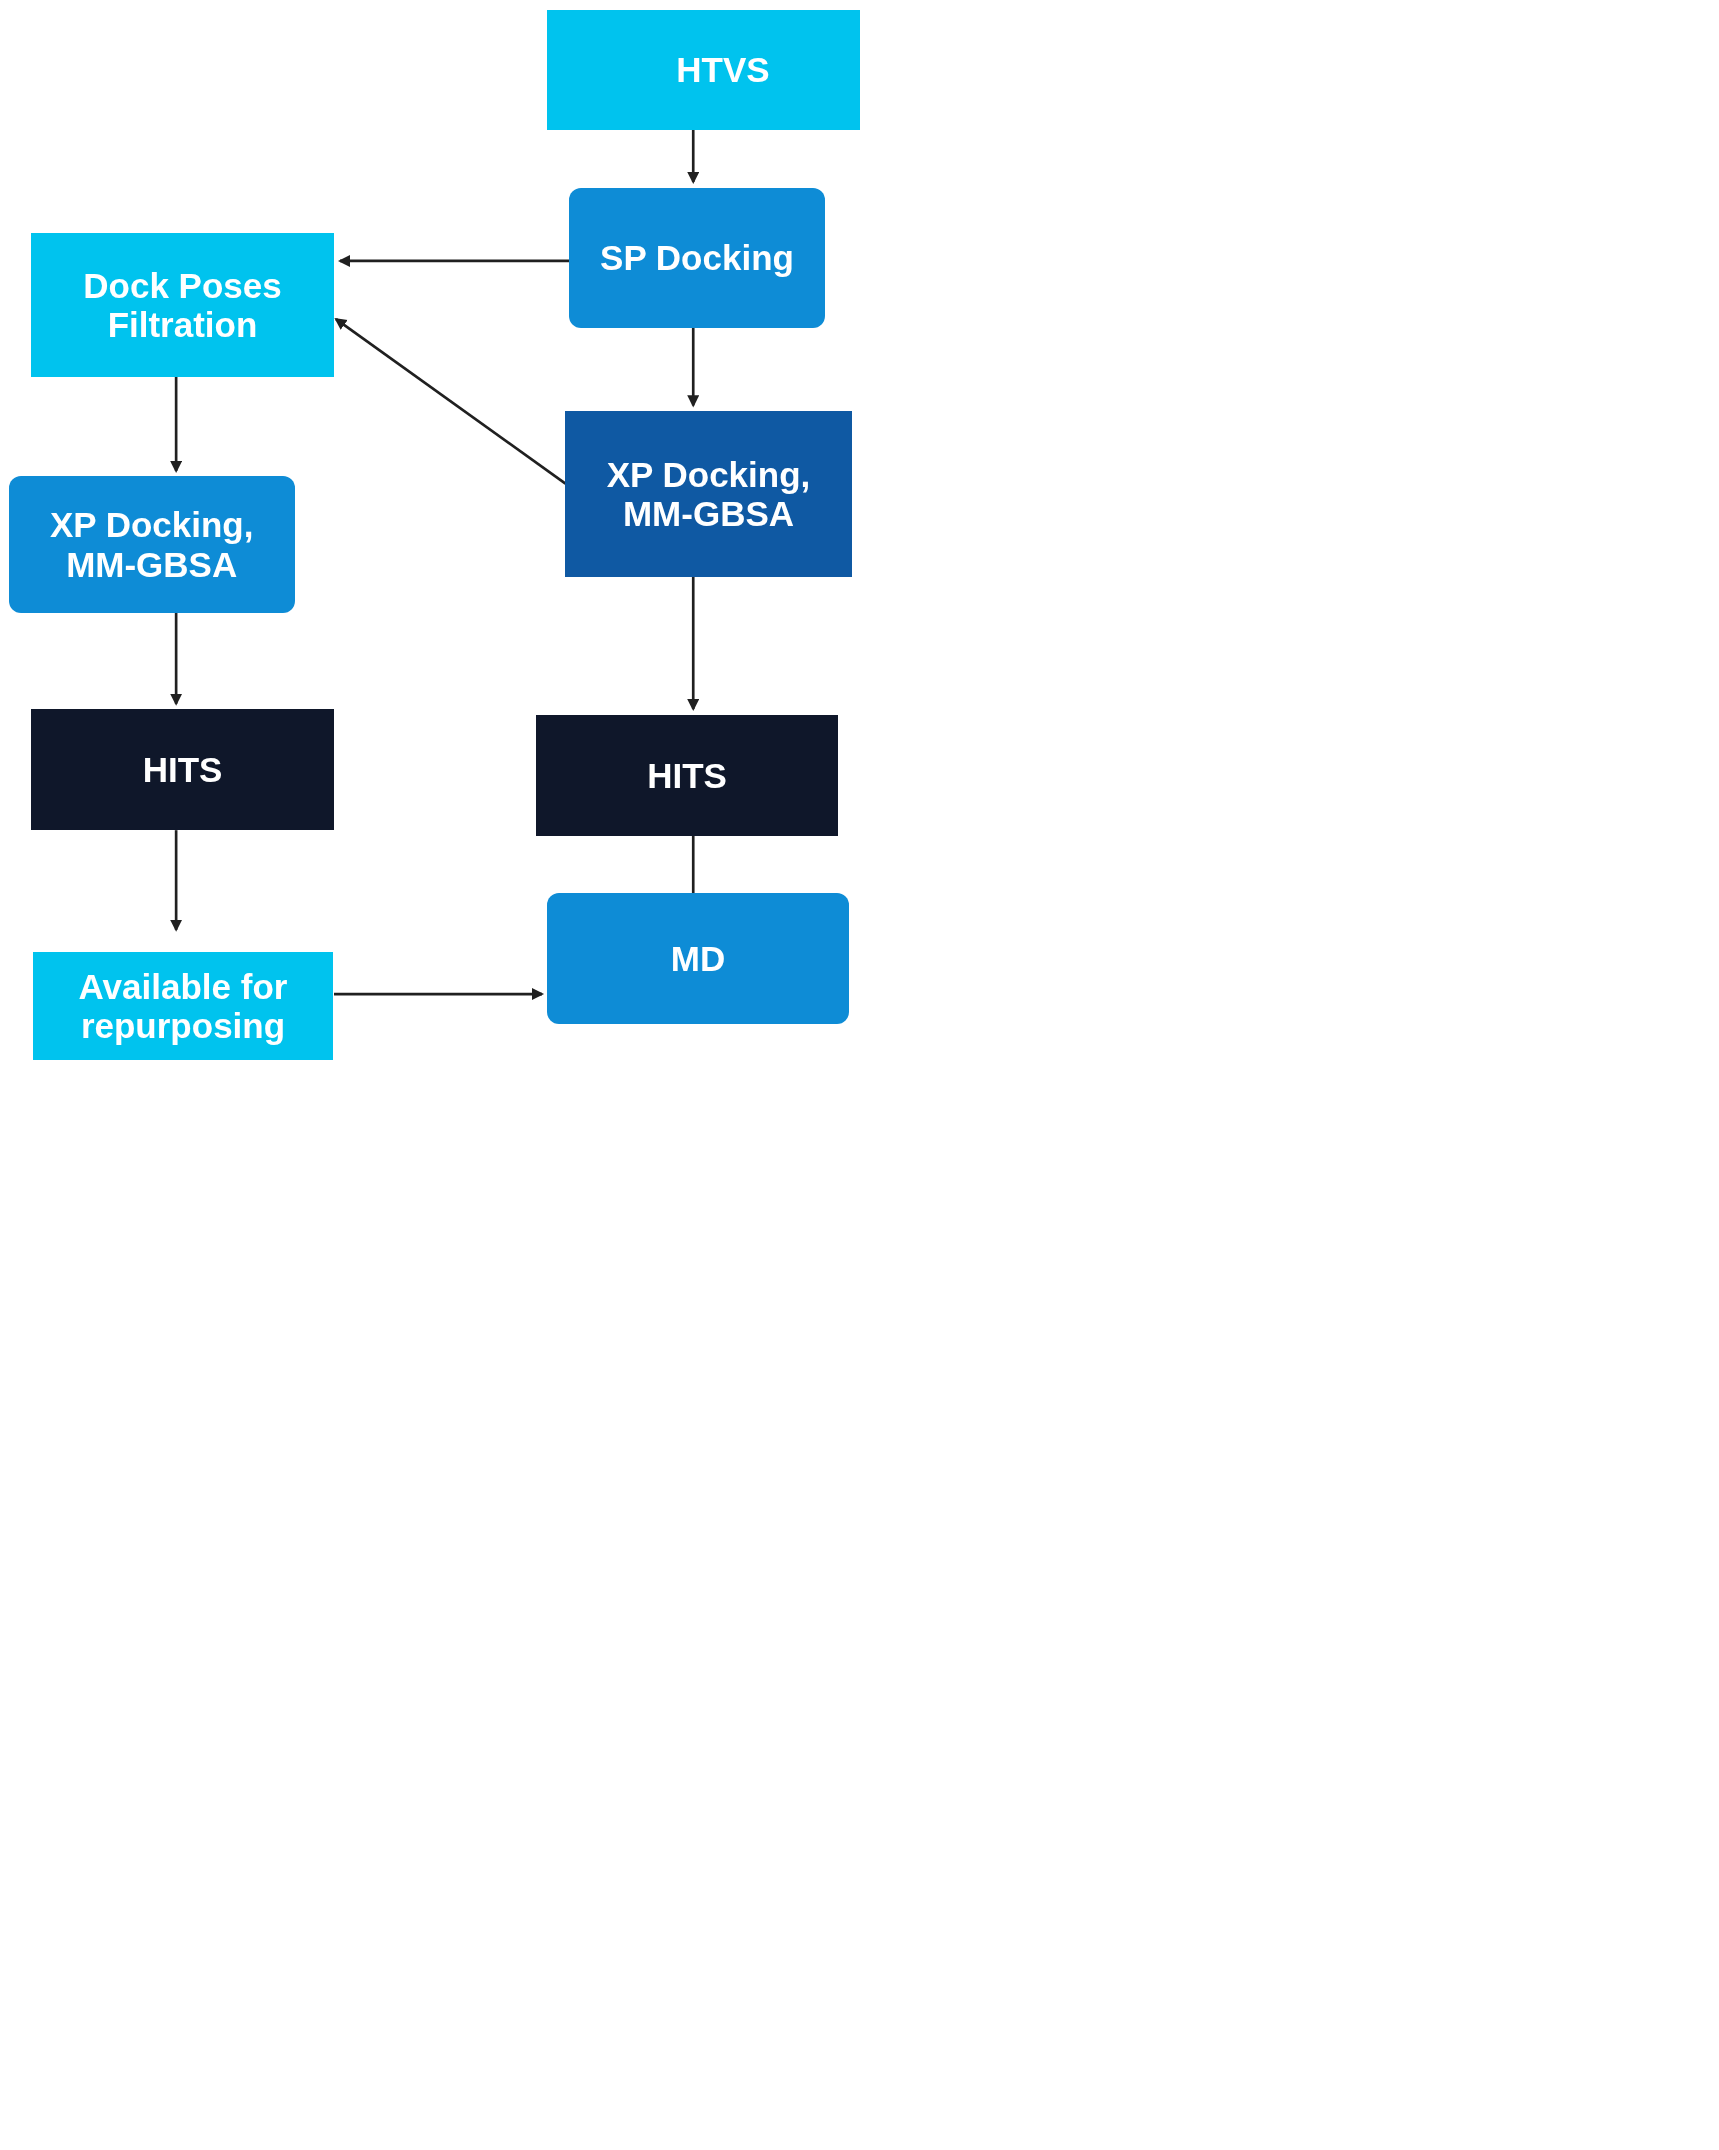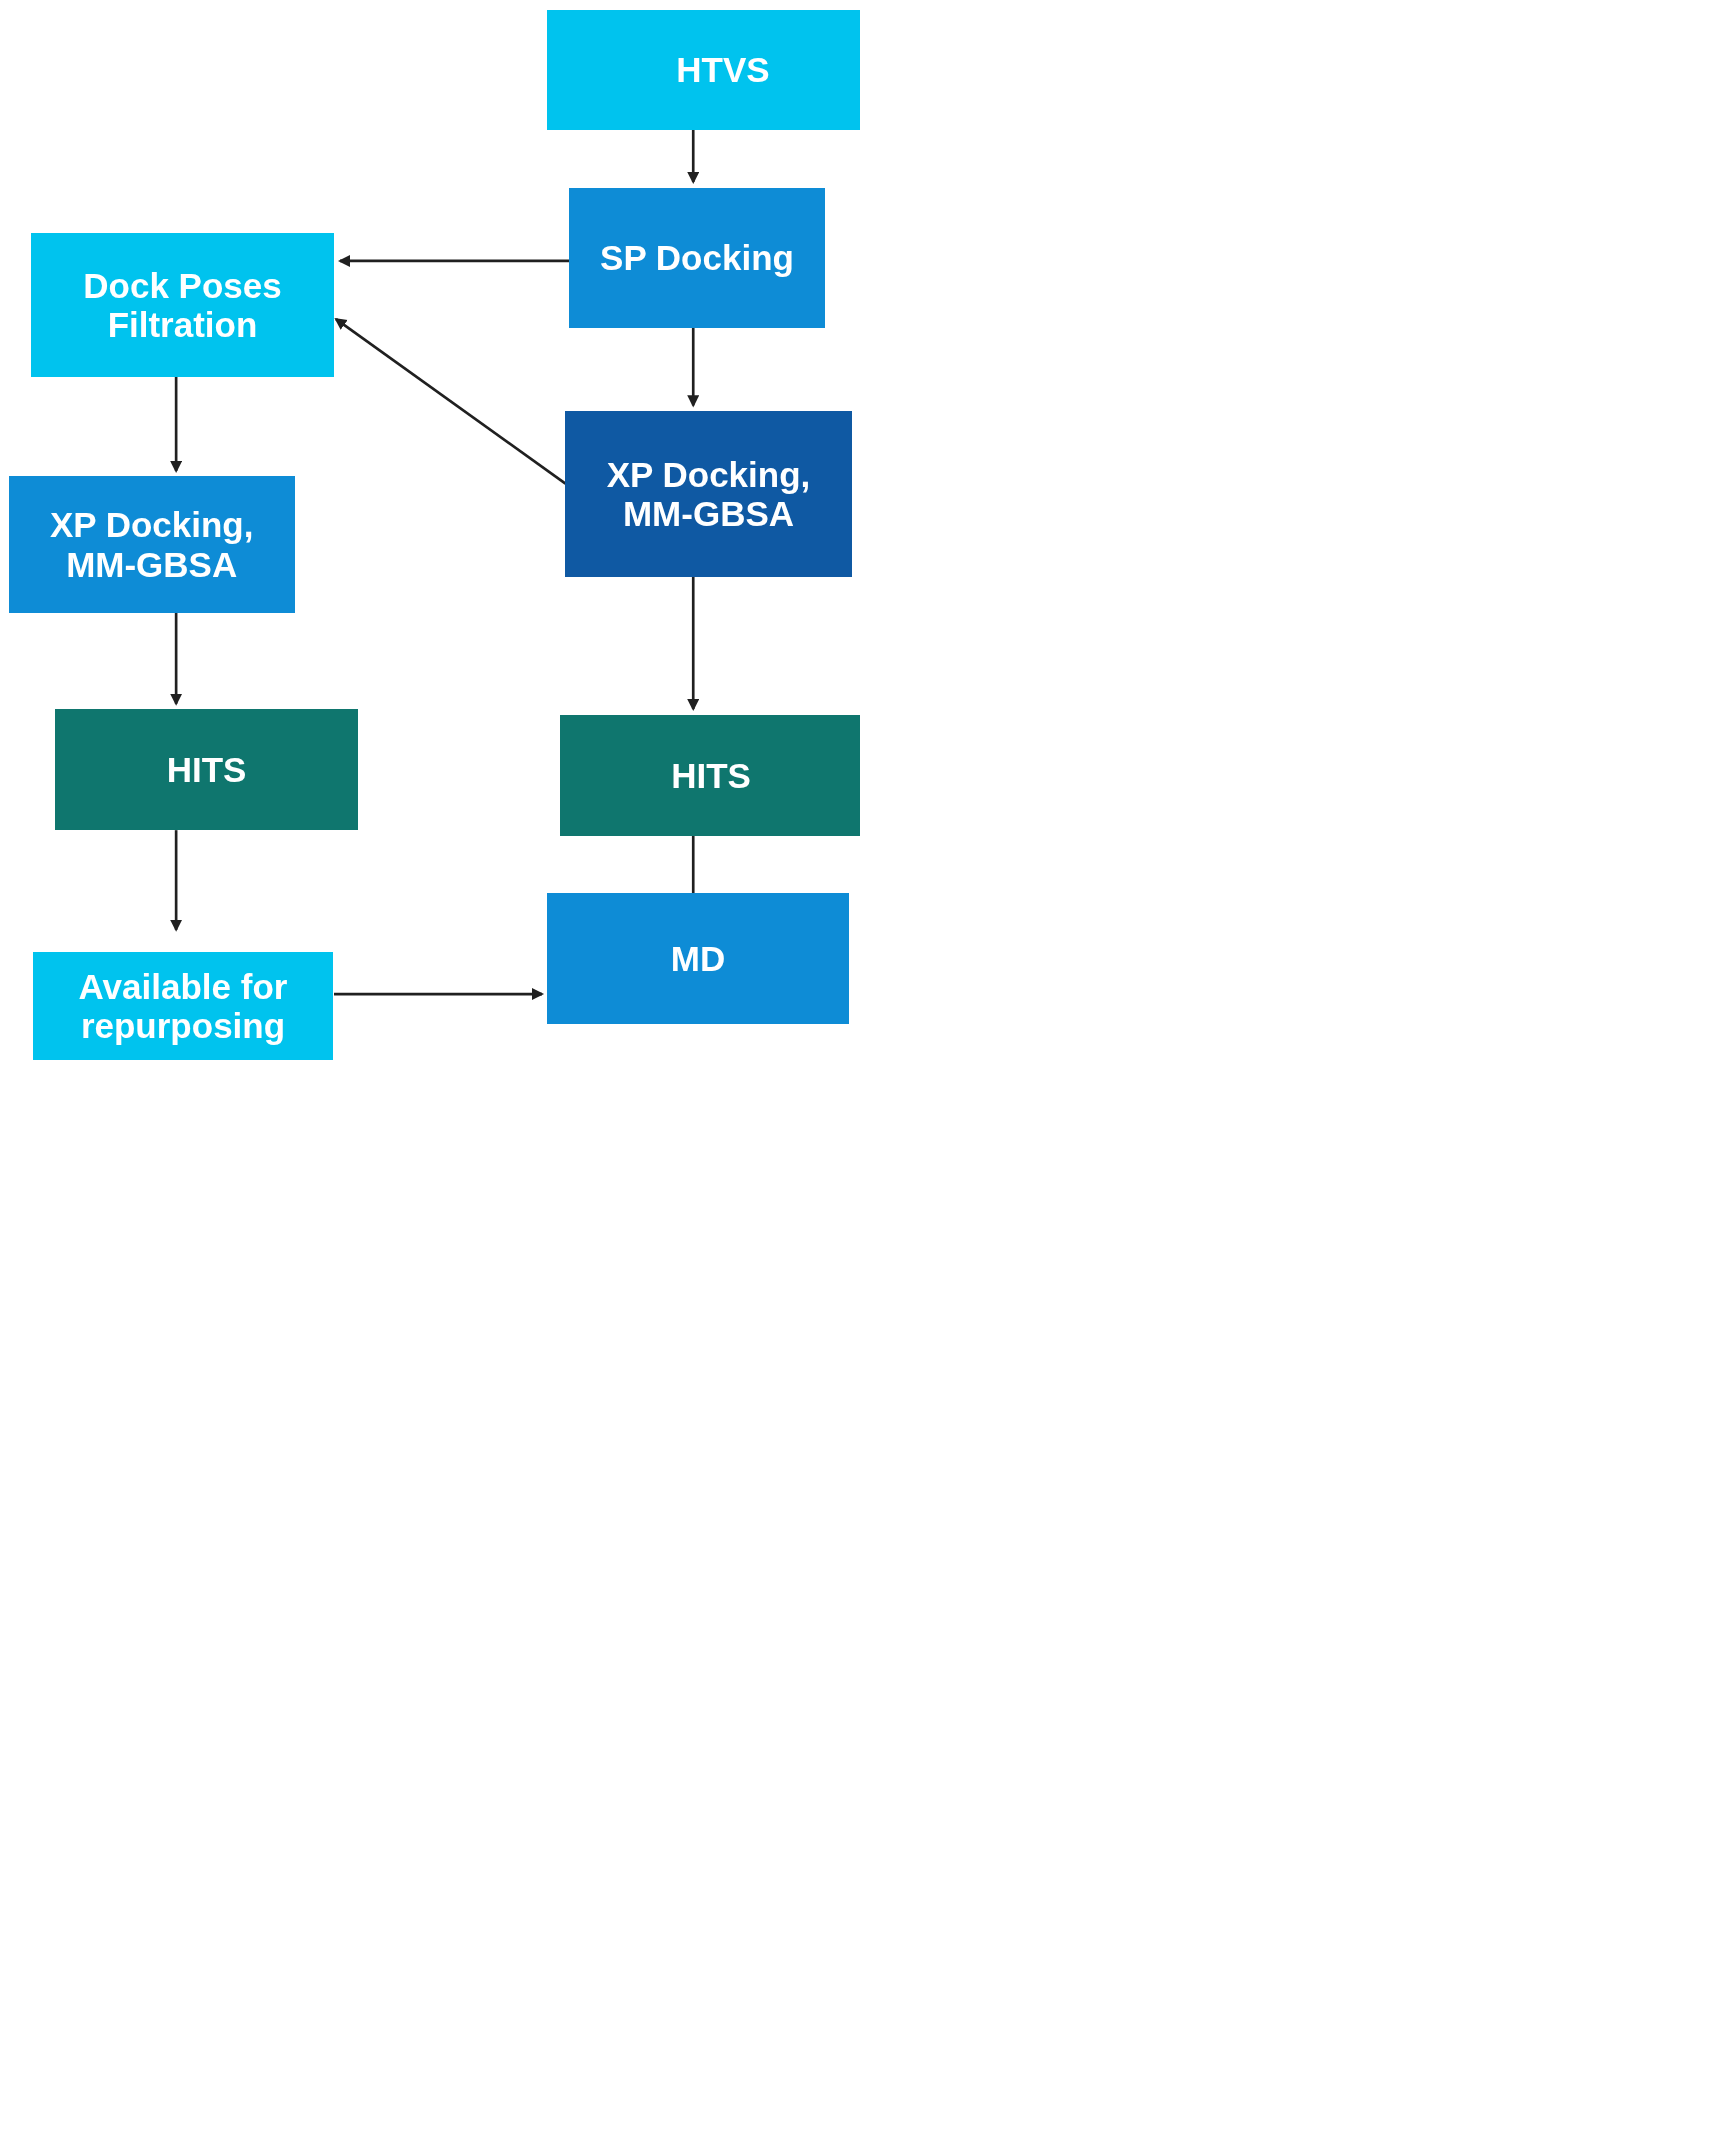--- a/index.html
+++ b/index.html
@@ -23,23 +23,23 @@
     text-align: center;
     color: #ffffff;
     font-weight: 700;
     font-size: 35px;
     line-height: 1.12;
   }
   .node .label {
     white-space: pre-line;
   }
   .fill-cyan  { background: #00C3EE; }
-  .fill-blue  { background: #0E8CD6; }
+  .fill-blue  { background: #0E8CD6; border-radius: 12px; }
   .fill-dark  { background: #0F59A3; }
-  .fill-teal  { background: #0f766e; margin-left: 24px; }
+  .fill-teal  { background: #0f172a; }
 
   
   .n-htvs       { left: 547px; top: 10px;   width: 352px; height: 120px; }
   .n-sp         { left: 569px; top: 188px;  width: 256px; height: 140px; }
   .n-dock       { left: 31px;  top: 233px;  width: 303px; height: 144px; text-align: center; }
   .n-xp-right   { left: 565px; top: 411px;  width: 287px; height: 166px; }
   .n-xp-left    { left: 8.7px;  top: 476px;  width: 286px; height: 137px; }
   .n-hits-left  { left: 31px;  top: 709px; width: 303px; height: 121px; }
   .n-hits-right { left: 536px; top: 715px; width: 302px; height: 121px; }
   .n-avail      { left: 33px;  top: 952px; width: 300px; height: 108px; }

